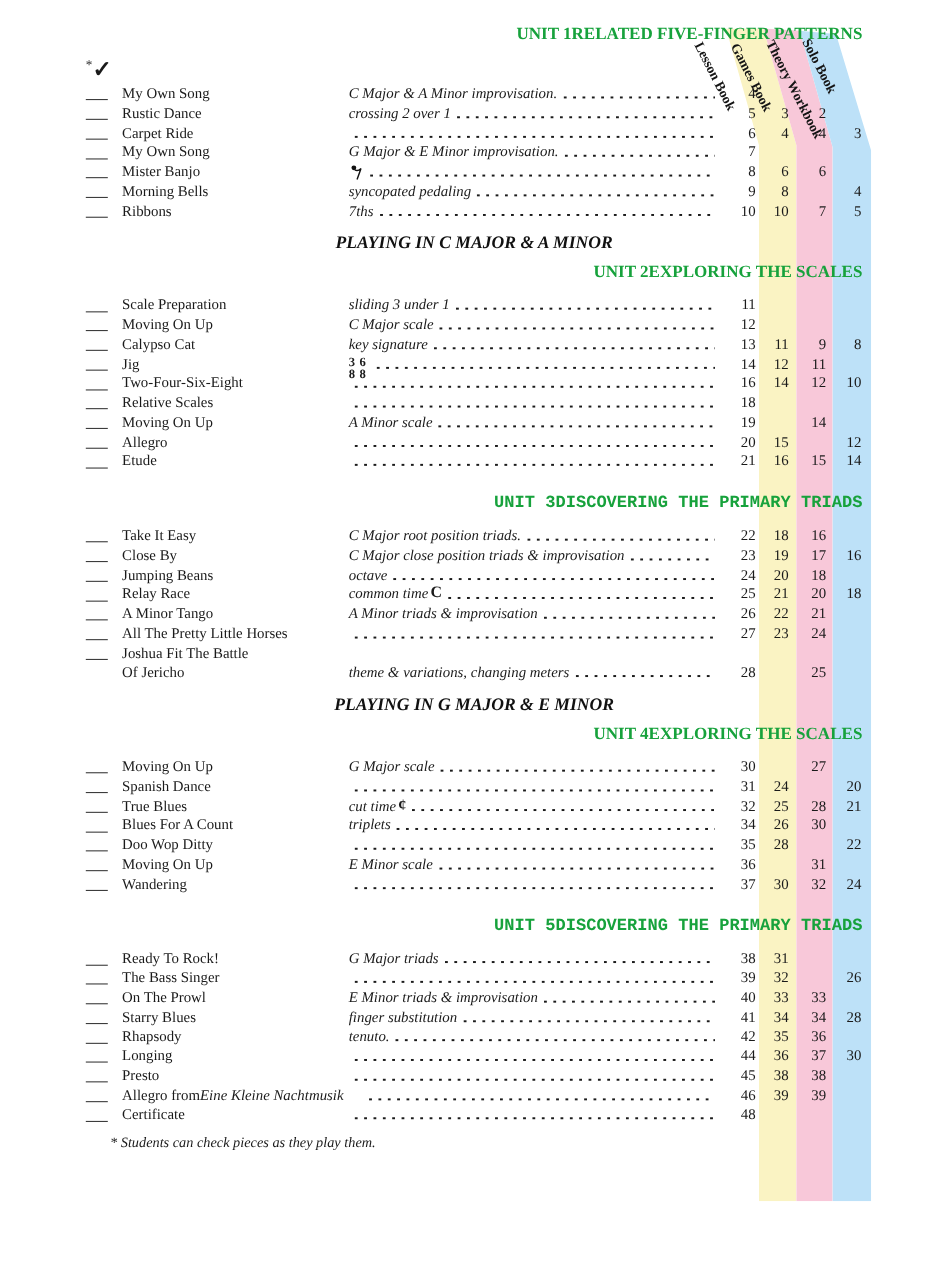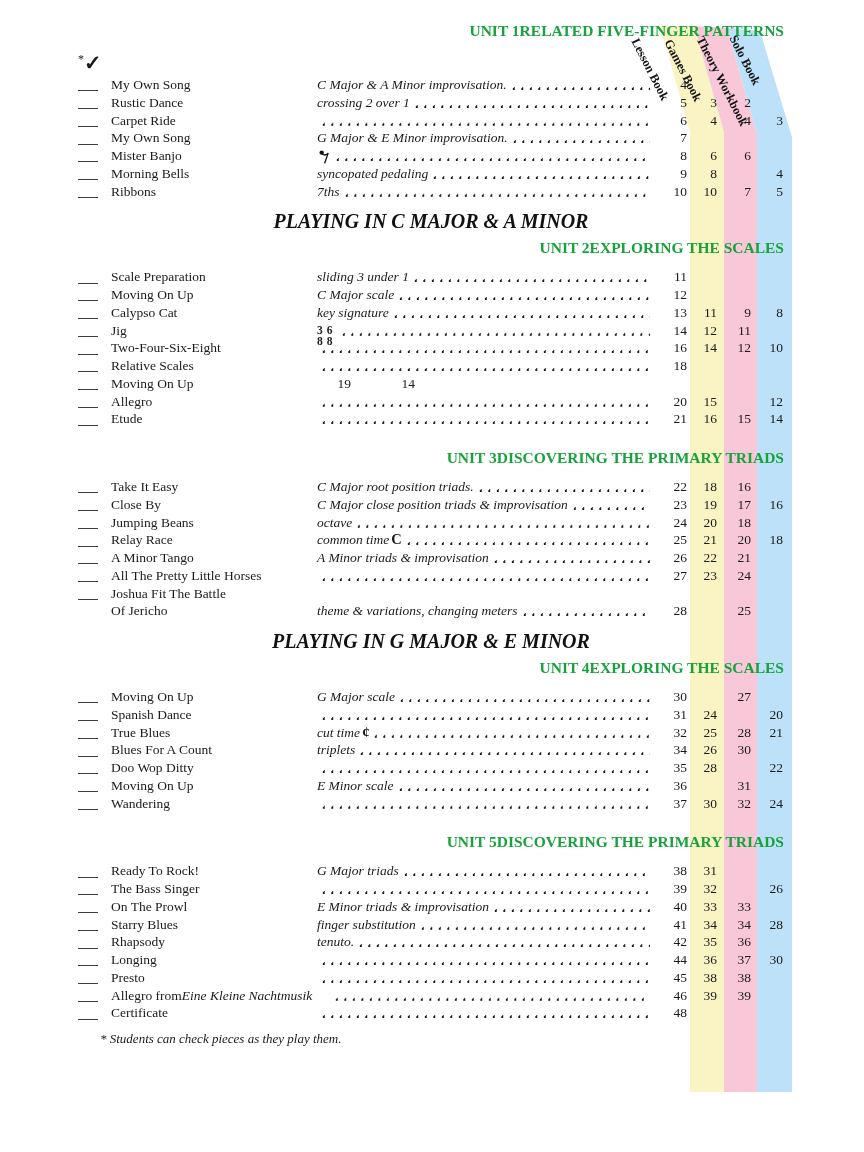--- a/index.html
+++ b/index.html
@@ -30,29 +30,29 @@
   #content { position: absolute; left: 78px; top: 0; width: 706px; z-index: 1; }
 
   .page-title { margin-top: 44px; height: 30px; line-height: 30px; text-align: center;
     font-weight: bold; font-size: 24px; letter-spacing: 1px; color: #111; }
 
   .unit-head { margin-top: 21px; height: 19px; line-height: 19px;
     color: #17a23c; font-weight: bold; font-size: 15.5px; text-align: right; }
   .unit-head .unit-label { display: inline-block; width: 77px; }
 
   .banner { margin-top: 9px; height: 24px; line-height: 24px; text-align: center;
-    font-weight: bold; font-style: italic; font-size: 20px; color: #111; }
+    font-weight: bold; font-style: italic; font-size: 16px; color: #111; }
   .banner + .unit-head { margin-top: 5px; }
 
   .check-note { margin-top: 6px; height: 26px; line-height: 26px; }
   .check-note .ast { font-size: 12px; vertical-align: 7px; }
   .check-note .check { font-size: 21px; font-weight: bold; }
 
   .rows { margin-top: 11px; }
-  .rows + .unit-head { margin-top: 20px; }
+  .rows + .unit-head { margin-top: 20px; font-family: Liberation Mono, monospace; }
   .check-note + .rows { margin-top: 4px; }
 
   .row { display: flex; height: 17.75px; line-height: 17.75px; font-size: 13.5px; }
   .dash { flex: 0 0 20px; margin-right: 13px; position: relative; }
   .dash::after { content: ""; position: absolute; left: 0; right: 0; bottom: 2.5px;
     border-bottom: 1.5px solid #3c3c3c; }
   .row.no-dash .dash::after { display: none; }
 
   .cell { display: flex; min-width: 0; }
   .title-cell { flex: 0 0 auto; min-width: 206px; align-items: center; }
@@ -335,20 +335,24 @@
     <span class="num solo"></span>
   </div>
 
   <div class="row">
     <span class="dash"></span>
     <span class="cell title-cell">
       <span class="t">Moving On Up</span>
       <span class="t-it"></span>
       <span class="dots"></span>
     </span>
+    <span class="cell desc-cell">
+      <span class="d">A Minor scale</span>
+      <span class="dots"></span>
+    </span>
     <span class="num lesson">19</span>
     <span class="num games"></span>
     <span class="num theory">14</span>
     <span class="num solo"></span>
   </div>
 
   <div class="row">
     <span class="dash"></span>
     <span class="cell title-cell">
       <span class="t">Allegro</span>

